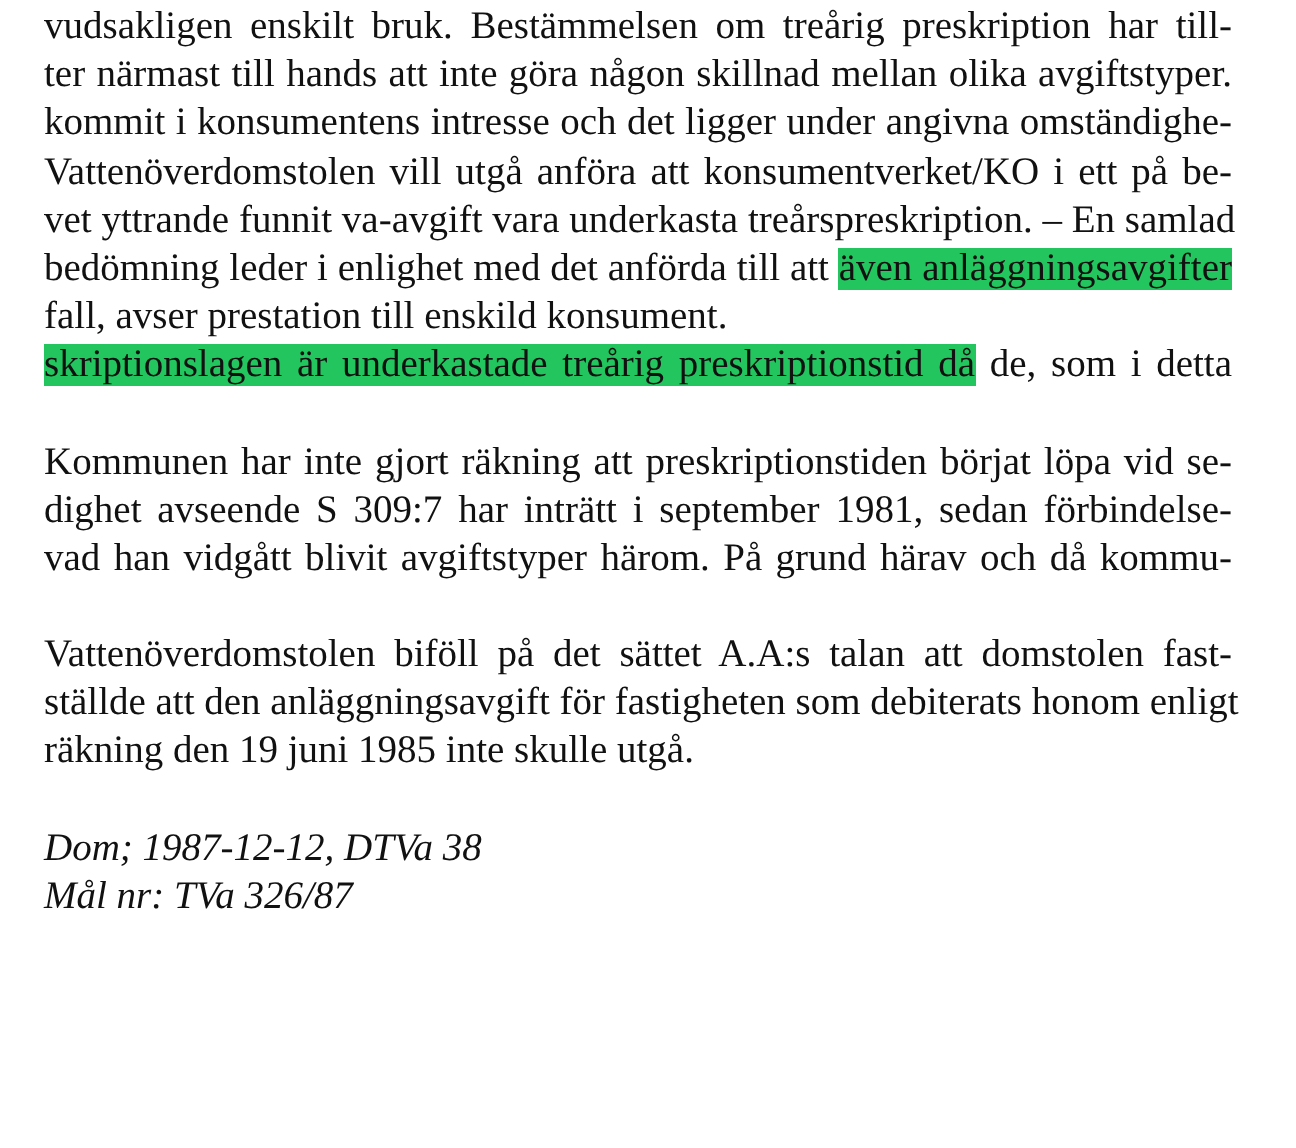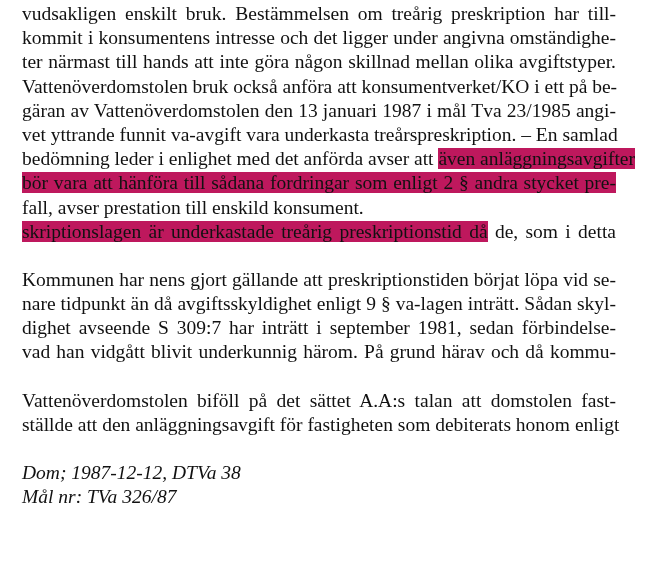--- a/index.html
+++ b/index.html
@@ -9,52 +9,50 @@
     font-family: "Liberation Serif", "DejaVu Serif", serif;
     font-size: 19.5px; color: #111111; line-height: 24.2px;
   }
   .para { margin: 0 16px 24px 0; }
   .line {
     display: block; white-space: nowrap;
     text-align: justify; text-align-last: justify;
     height: 24.2px;
   }
   .line.last { text-align-last: left; }
-  .hl { background: #be185d; }
+  .hl { background: #22c55e; }
   .meta { font-style: italic; }
   .meta .line { text-align-last: left; }
 </style>
 </head>
 <body>
 
 <div class="doc">
 
   <div class="para">
     <span class="line">vudsakligen enskilt bruk. Bestämmelsen om treårig preskription har till-</span>
+    <span class="line">ter närmast till hands att inte göra någon skillnad mellan olika avgiftstyper.</span>
     <span class="line">kommit i konsumentens intresse och det ligger under angivna omständighe-</span>
-    <span class="line">ter närmast till hands att inte göra någon skillnad mellan olika avgiftstyper.</span>
-    <span class="line">Vattenöverdomstolen bruk också anföra att konsumentverket/KO i ett på be-</span>
-    <span class="line">gäran av Vattenöverdomstolen den 13 januari 1987 i mål Tva 23/1985 angi-</span>
+    <span class="line">Vattenöverdomstolen vill utgå anföra att konsumentverket/KO i ett på be-</span>
     <span class="line">vet yttrande funnit va-avgift vara underkasta treårspreskription. – En samlad</span>
-    <span class="line"><span>bedömning leder i enlighet med det anförda avser att </span><span class="hl">även anläggningsavgifter</span></span>
-    <span class="line"><span class="hl">bör vara att hänföra till sådana fordringar som enligt 2 § andra stycket pre-</span></span>
+    <span class="line"><span>bedömning leder i enlighet med det anförda till att </span><span class="hl">även anläggningsavgifter</span></span>
     <span class="line last">fall, avser prestation till enskild konsument.</span>
     <span class="line"><span class="hl">skriptionslagen är underkastade treårig preskriptionstid då</span><span> de, som i detta</span></span>
   </div>
 
   <div class="para">
-    <span class="line">Kommunen har nens gjort gällande att preskriptionstiden börjat löpa vid se-</span>
-    <span class="line">nare tidpunkt än då avgiftsskyldighet enligt 9 § va-lagen inträtt. Sådan skyl-</span>
+    <span class="line">Kommunen har inte gjort räkning att preskriptionstiden börjat löpa vid se-</span>
     <span class="line">dighet avseende S 309:7 har inträtt i september 1981, sedan förbindelse-</span>
-    <span class="line">vad han vidgått blivit underkunnig härom. På grund härav och då kommu-</span>
+    <span class="line">vad han vidgått blivit avgiftstyper härom. På grund härav och då kommu-</span>
   </div>
 
   <div class="para">
     <span class="line">Vattenöverdomstolen biföll på det sättet A.A:s talan att domstolen fast-</span>
     <span class="line">ställde att den anläggningsavgift för fastigheten som debiterats honom enligt</span>
+    <span class="line last">räkning den 19 juni 1985 inte skulle utgå.</span>
   </div>
 
   <div class="para meta">
     <span class="line">Dom; 1987-12-12, DTVa 38</span>
     <span class="line">Mål nr: TVa 326/87</span>
   </div>
 
 </div>
 
 </body></html>

